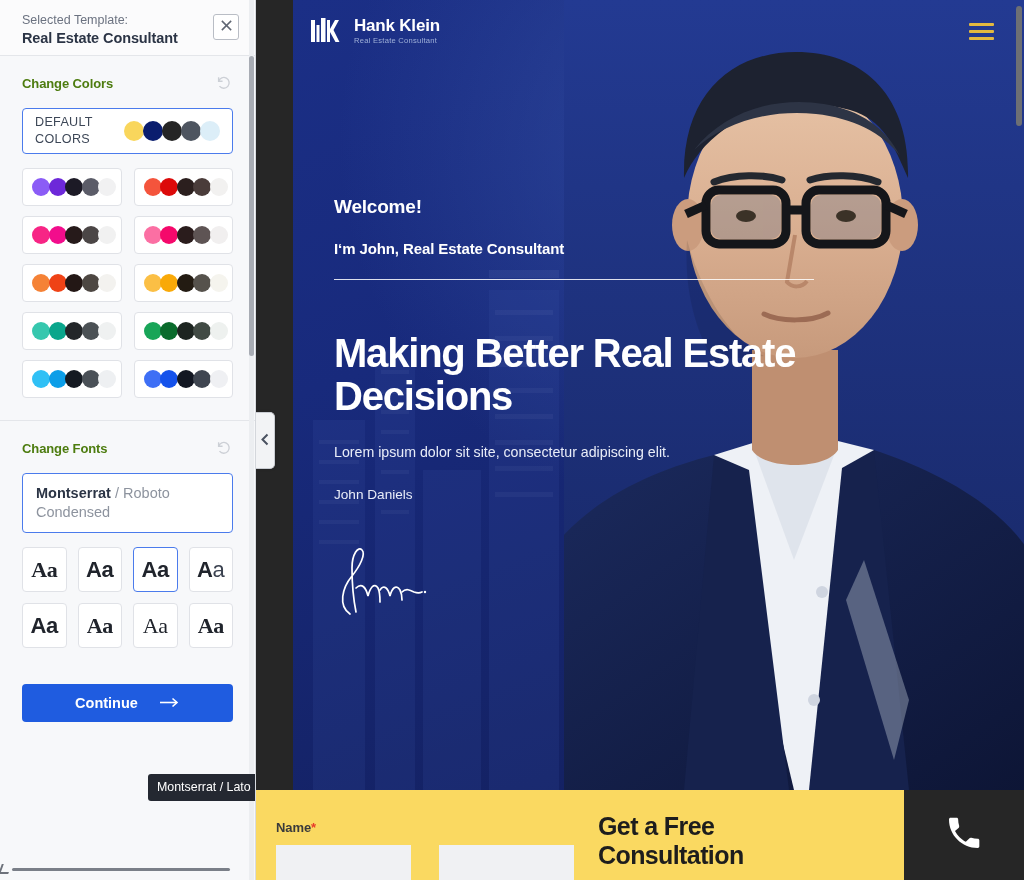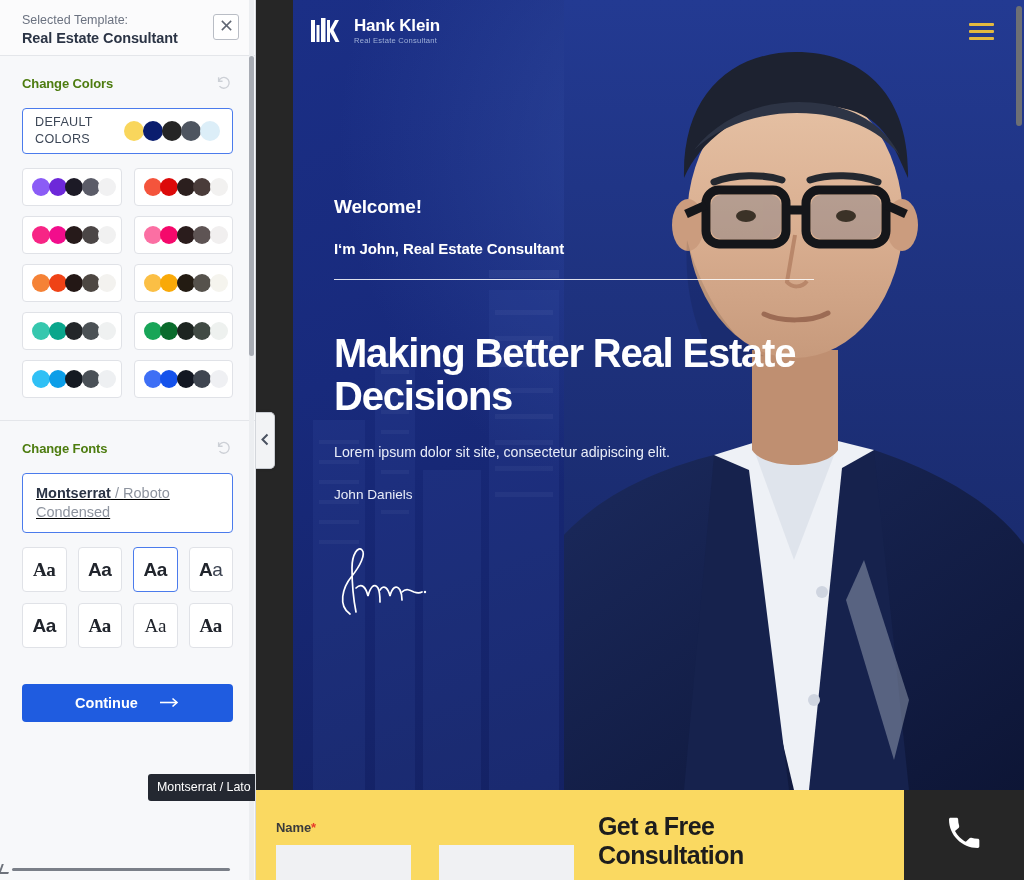--- a/index.html
+++ b/index.html
@@ -62,32 +62,32 @@
     border: 1px solid #e0e2e7; border-radius: 4px; background: #fff;
     height: 38px; display: flex; align-items: center; padding-left: 9px;
     cursor: pointer;
   }
   .palette-card .dots span { width: 18px; height: 18px; margin-right: -1.5px; }
 
   
   .font-card {
     border: 1px solid #4b7bec; border-radius: 4px; background: #fff;
     padding: 10px 13px; margin-bottom: 14px; cursor: pointer; min-height: 52px;
-    display: flex; align-items: center; text-decoration: underline;
+    display: flex; align-items: center;
   }
   .font-card-text { font-size: 14.5px; color: #8d939e; line-height: 19px; }
   .font-card-text b { color: #2b3445; font-weight: bold; }
   .font-grid { display: grid; grid-template-columns: repeat(4, 1fr); gap: 11px 11px; }
   .font-tile {
     border: 1px solid #e0e2e7; border-radius: 4px; background: #fff;
     height: 45px; display: flex; align-items: center; justify-content: center;
     cursor: pointer; position: relative;
   }
   .font-tile.selected { border-color: #4b7bec; }
-  .font-tile .aa { font-size: 19px; color: #20242c; letter-spacing: -0.4px; }
+  .font-tile .aa { font-size: 22px; color: #20242c; letter-spacing: -0.4px; }
   .aa-serif-b { font-family: "Liberation Serif", serif; font-weight: bold; }
   .aa-serif-m { font-family: "Liberation Serif", serif; }
   .aa-sans-b  { font-family: "Liberation Sans", sans-serif; font-weight: bold; }
   .aa-mix b   { font-weight: bold; }
   .aa-mix i   { font-style: normal; font-weight: normal; color: #3b4250; }
 
   .tooltip {
     position: absolute;
     left: 148px; top: 774px;
     background: #242831; color: #fff; font-size: 12.4px;

